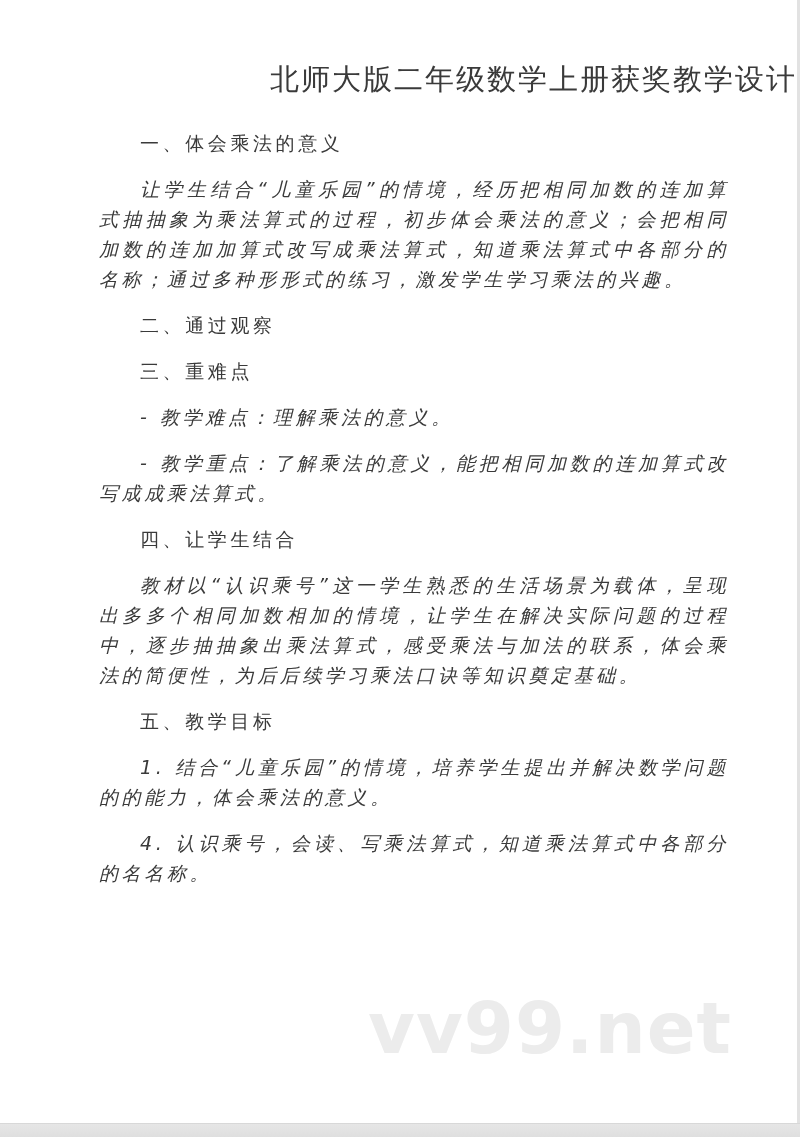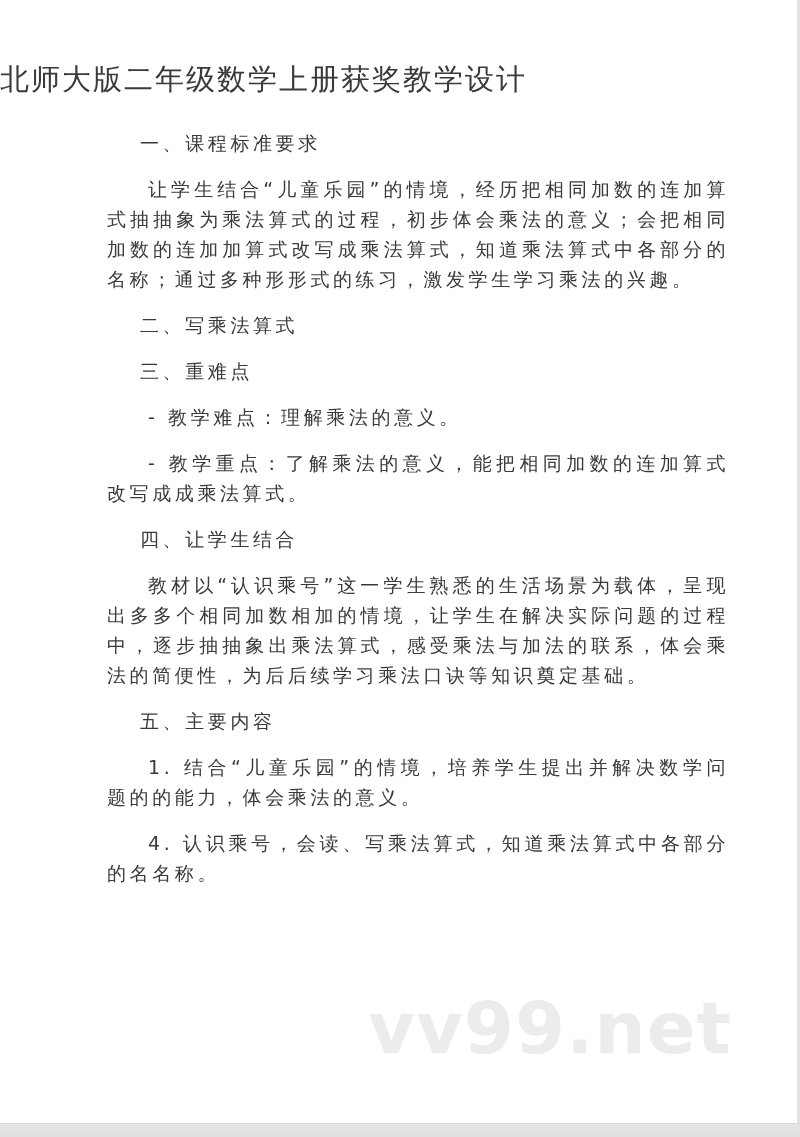--- a/index.html
+++ b/index.html
@@ -38,21 +38,21 @@
       width: 800px;
       height: 14px;
       background: linear-gradient(#e6e6e6, #dedede);
       border-top: 1px solid #d8d8d8;
     }
     .title {
       position: absolute;
       left: 0;
       width: 797px;
       top: 60px;
-      text-align: left;
+      text-align: right;
       font-size: 29px;
       letter-spacing: 2px;
       font-weight: normal;
       color: #3a3a3a;
       margin: 0;
     }
     .content {
       position: absolute;
       left: 99px;
       top: 128px;
@@ -61,23 +61,24 @@
       line-height: 30px;
       letter-spacing: 3.6px;
     }
     .heading {
       margin: 0 0 16px 0;
       padding-left: 41px;
       font-weight: normal;
       font-size: 19px;
     }
     .para {
-      margin: 0 0 16px 8px;
+      margin: 0 0 16px 0;
       text-indent: 41px;
       text-align: justify;
+      font-style: italic;
     }
     .watermark {
       position: absolute;
       left: 368px;
       top: 986px;
       font-family: "DejaVu Sans", sans-serif;
       font-weight: bold;
       font-size: 72px;
       color: #ececec;
       letter-spacing: 1px;
@@ -85,41 +86,41 @@
     }
   </style>
 </head>
 <body>
 
 <div class="page">
   <h1 class="title">北师大版二年级数学上册获奖教学设计</h1>
 
   <div class="content">
     <section>
-      <h2 class="heading">一、课程标准要求</h2>
+      <h2 class="heading">一、体会乘法的意义</h2>
       <p class="para">让学生结合“儿童乐园”的情境，经历把相同加数的连加算式抽抽象为乘法算式的过程，初步体会乘法的意义；会把相同加数的连加加算式改写成乘法算式，知道乘法算式中各部分的名称；通过多种形形式的练习，激发学生学习乘法的兴趣。</p>
     </section>
 
     <section>
-      <h2 class="heading">二、写乘法算式</h2>
+      <h2 class="heading">二、通过观察</h2>
     </section>
 
     <section>
       <h2 class="heading">三、重难点</h2>
       <p class="para">- 教学难点：理解乘法的意义。</p>
       <p class="para">- 教学重点：了解乘法的意义，能把相同加数的连加算式改写成成乘法算式。</p>
     </section>
 
     <section>
       <h2 class="heading">四、让学生结合</h2>
       <p class="para">教材以“认识乘号”这一学生熟悉的生活场景为载体，呈现出多多个相同加数相加的情境，让学生在解决实际问题的过程中，逐步抽抽象出乘法算式，感受乘法与加法的联系，体会乘法的简便性，为后后续学习乘法口诀等知识奠定基础。</p>
     </section>
 
     <section>
-      <h2 class="heading">五、主要内容</h2>
+      <h2 class="heading">五、教学目标</h2>
       <p class="para">1. 结合“儿童乐园”的情境，培养学生提出并解决数学问题的的能力，体会乘法的意义。</p>
       <p class="para">4. 认识乘号，会读、写乘法算式，知道乘法算式中各部分的名名称。</p>
     </section>
   </div>
 
   <div class="watermark">vv99.net</div>
 </div>
 
 <div class="edge-right"></div>
 <div class="edge-bottom"></div>

